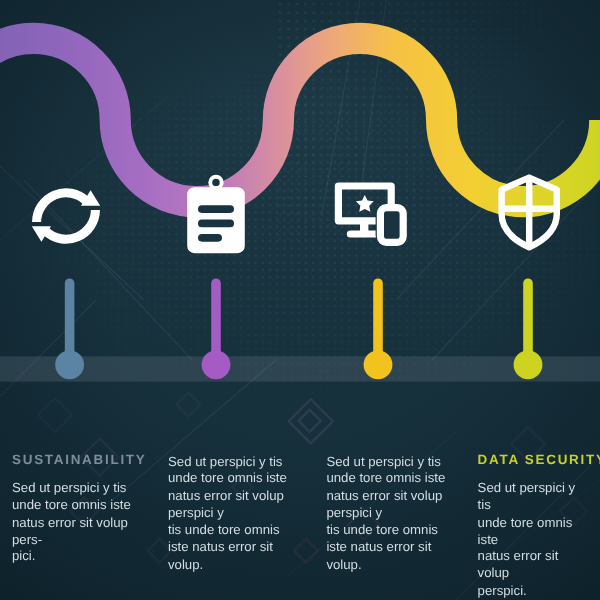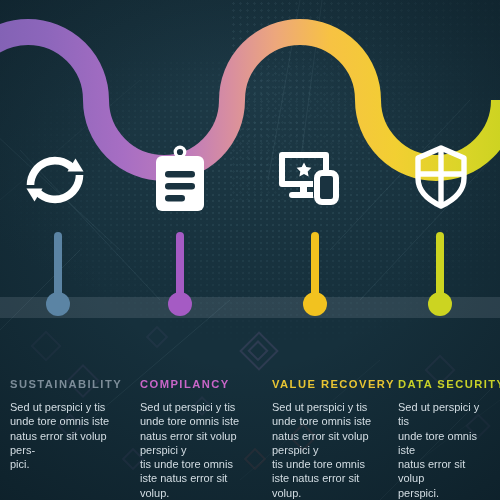--- a/index.html
+++ b/index.html
@@ -233,31 +233,29 @@
 
   <div class="cols">
     <div class="col">
       <div class="col-title" style="color:#7d8d99;">SUSTAINABILITY</div>
       <div class="col-body">Sed ut  perspici y tis
 unde tore omnis iste
 natus error sit volup pers-
 pici.</div>
     </div>
     <div class="col">
-      <div class="col-title" style="color:#c866c8;">COMPILANCY</div>
       <div class="col-body">Sed ut  perspici y tis
 unde tore omnis iste
 natus error sit volup
 perspici y
 tis unde tore omnis
 iste natus error sit
 volup.</div>
     </div>
     <div class="col">
-      <div class="col-title" style="color:#e8c533;">VALUE RECOVERY</div>
       <div class="col-body">Sed ut  perspici y tis
 unde tore omnis iste
 natus error sit volup
 perspici y
 tis unde tore omnis
 iste natus error sit
 volup.</div>
     </div>
     <div class="col">
       <div class="col-title" style="color:#c8d128;">DATA SECURITY</div>

